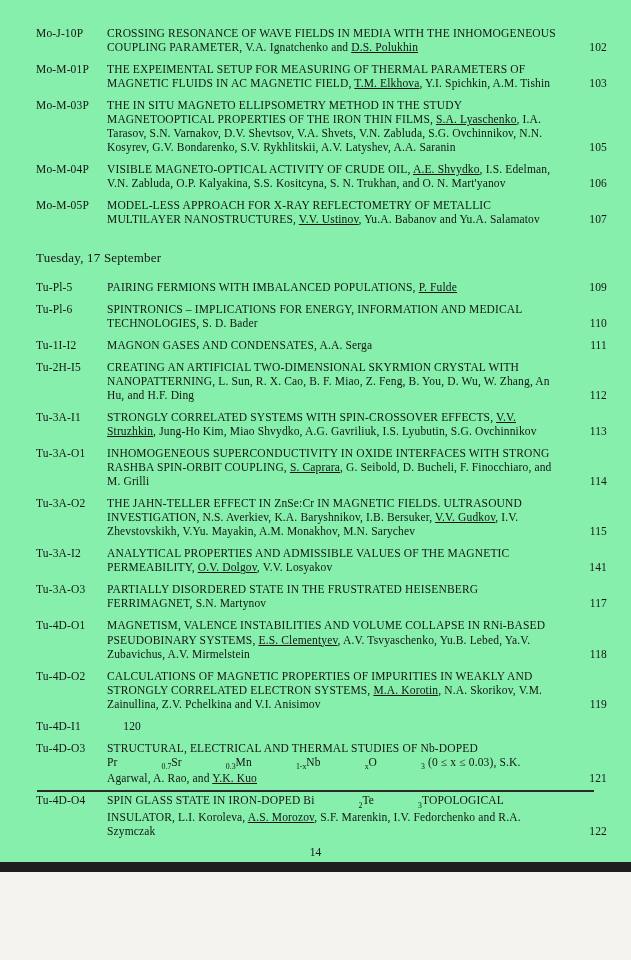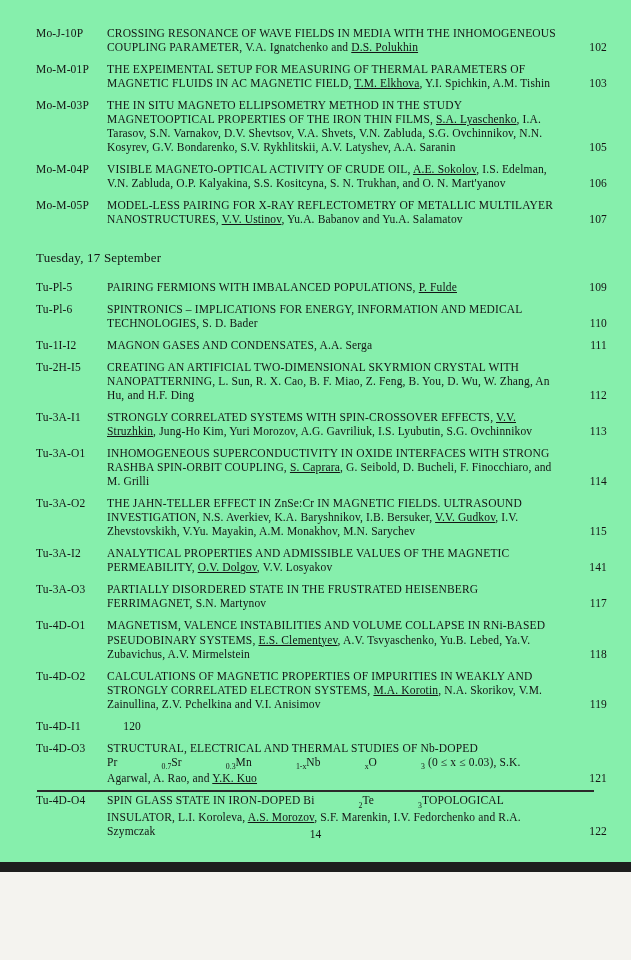--- a/index.html
+++ b/index.html
@@ -52,21 +52,21 @@
     position: absolute;
     left: 37px;
     right: 37px;
     bottom: 80px;
     border-top: 2px solid #2a2a2a;
   }
   .page-num {
     position: absolute;
     left: 0;
     right: 0;
-    bottom: 32px;
+    bottom: 14px;
     text-align: center;
     font-size: 11.5px;
   }
   .scan-edge {
     position: absolute;
     left: 0;
     right: 0;
     bottom: 0;
     height: 10px;
     background: #1e1e1e;
@@ -91,27 +91,27 @@
 
 
   <div class="entry">
     <div class="code">Mo-M-03P</div>
     <div class="body"><span>THE IN SITU MAGNETO ELLIPSOMETRY METHOD IN THE STUDY MAGNETOOPTICAL PROPERTIES OF THE IRON THIN FILMS, </span><span class="u">S.A. Lyaschenko</span><span>, I.A. Tarasov, S.N. Varnakov, D.V. Shevtsov, V.A. Shvets, V.N. Zabluda, S.G. Ovchinnikov, N.N. Kosyrev, G.V. Bondarenko, S.V. Rykhlitskii, A.V. Latyshev, A.A. Saranin</span></div>
     <div class="pg">105</div>
   </div>
 
   <div class="entry">
     <div class="code">Mo-M-04P</div>
-    <div class="body"><span>VISIBLE MAGNETO-OPTICAL ACTIVITY OF CRUDE OIL, </span><span class="u">A.E. Sokolov</span><span>, I.S. Edelman, V.N. Zabluda, O.P. Kalyakina, S.S. Kositcyna, S. N. Trukhan, and O. N. Mart'yanov</span></div>
+    <div class="body"><span>VISIBLE MAGNETO-OPTICAL ACTIVITY OF CRUDE OIL, </span><span class="u">A.E. Shvydko</span><span>, I.S. Edelman, V.N. Zabluda, O.P. Kalyakina, S.S. Kositcyna, S. N. Trukhan, and O. N. Mart'yanov</span></div>
     <div class="pg">106</div>
   </div>
 
   <div class="entry">
     <div class="code">Mo-M-05P</div>
-    <div class="body"><span>MODEL-LESS PAIRING FOR X-RAY REFLECTOMETRY OF METALLIC MULTILAYER NANOSTRUCTURES, </span><span class="u">V.V. Ustinov</span><span>, Yu.A. Babanov and Yu.A. Salamatov</span></div>
+    <div class="body"><span>MODEL-LESS APPROACH FOR X-RAY REFLECTOMETRY OF METALLIC MULTILAYER NANOSTRUCTURES, </span><span class="u">V.V. Ustinov</span><span>, Yu.A. Babanov and Yu.A. Salamatov</span></div>
     <div class="pg">107</div>
   </div>
 
   <div class="section-heading">Tuesday, 17 September</div>
 
   <div class="entry">
     <div class="code">Tu-Pl-5</div>
     <div class="body"><span>PAIRING FERMIONS WITH IMBALANCED POPULATIONS, </span><span class="u">P. Fulde</span></div>
     <div class="pg">109</div>
   </div>
@@ -129,21 +129,21 @@
   </div>
 
   <div class="entry">
     <div class="code">Tu-2H-I5</div>
     <div class="body"><span>CREATING AN ARTIFICIAL TWO-DIMENSIONAL SKYRMION CRYSTAL WITH NANOPATTERNING, L. Sun, R. X. Cao, B. F. Miao, Z. Feng, B. You, D. Wu, W. Zhang, An Hu, and H.F. Ding</span></div>
     <div class="pg">112</div>
   </div>
 
   <div class="entry">
     <div class="code">Tu-3A-I1</div>
-    <div class="body"><span>STRONGLY CORRELATED SYSTEMS WITH  SPIN-CROSSOVER EFFECTS, </span><span class="u">V.V. Struzhkin</span><span>, Jung-Ho Kim, Yuri Morozov, A.G. Gavriliuk, I.S. Lyubutin, S.G. Ovchinnikov</span></div>
+    <div class="body"><span>STRONGLY CORRELATED SYSTEMS WITH  SPIN-CROSSOVER EFFECTS, </span><span class="u">V.V. Struzhkin</span><span>, Jung-Ho Kim, Miao Shvydko, A.G. Gavriliuk, I.S. Lyubutin, S.G. Ovchinnikov</span></div>
     <div class="pg">113</div>
   </div>
 
   <div class="entry">
     <div class="code">Tu-3A-O1</div>
     <div class="body"><span>INHOMOGENEOUS SUPERCONDUCTIVITY IN OXIDE INTERFACES WITH STRONG RASHBA SPIN-ORBIT COUPLING, </span><span class="u">S. Caprara</span><span>, G. Seibold, D. Bucheli, F. Finocchiaro, and M. Grilli</span></div>
     <div class="pg">114</div>
   </div>
 
   <div class="entry">

